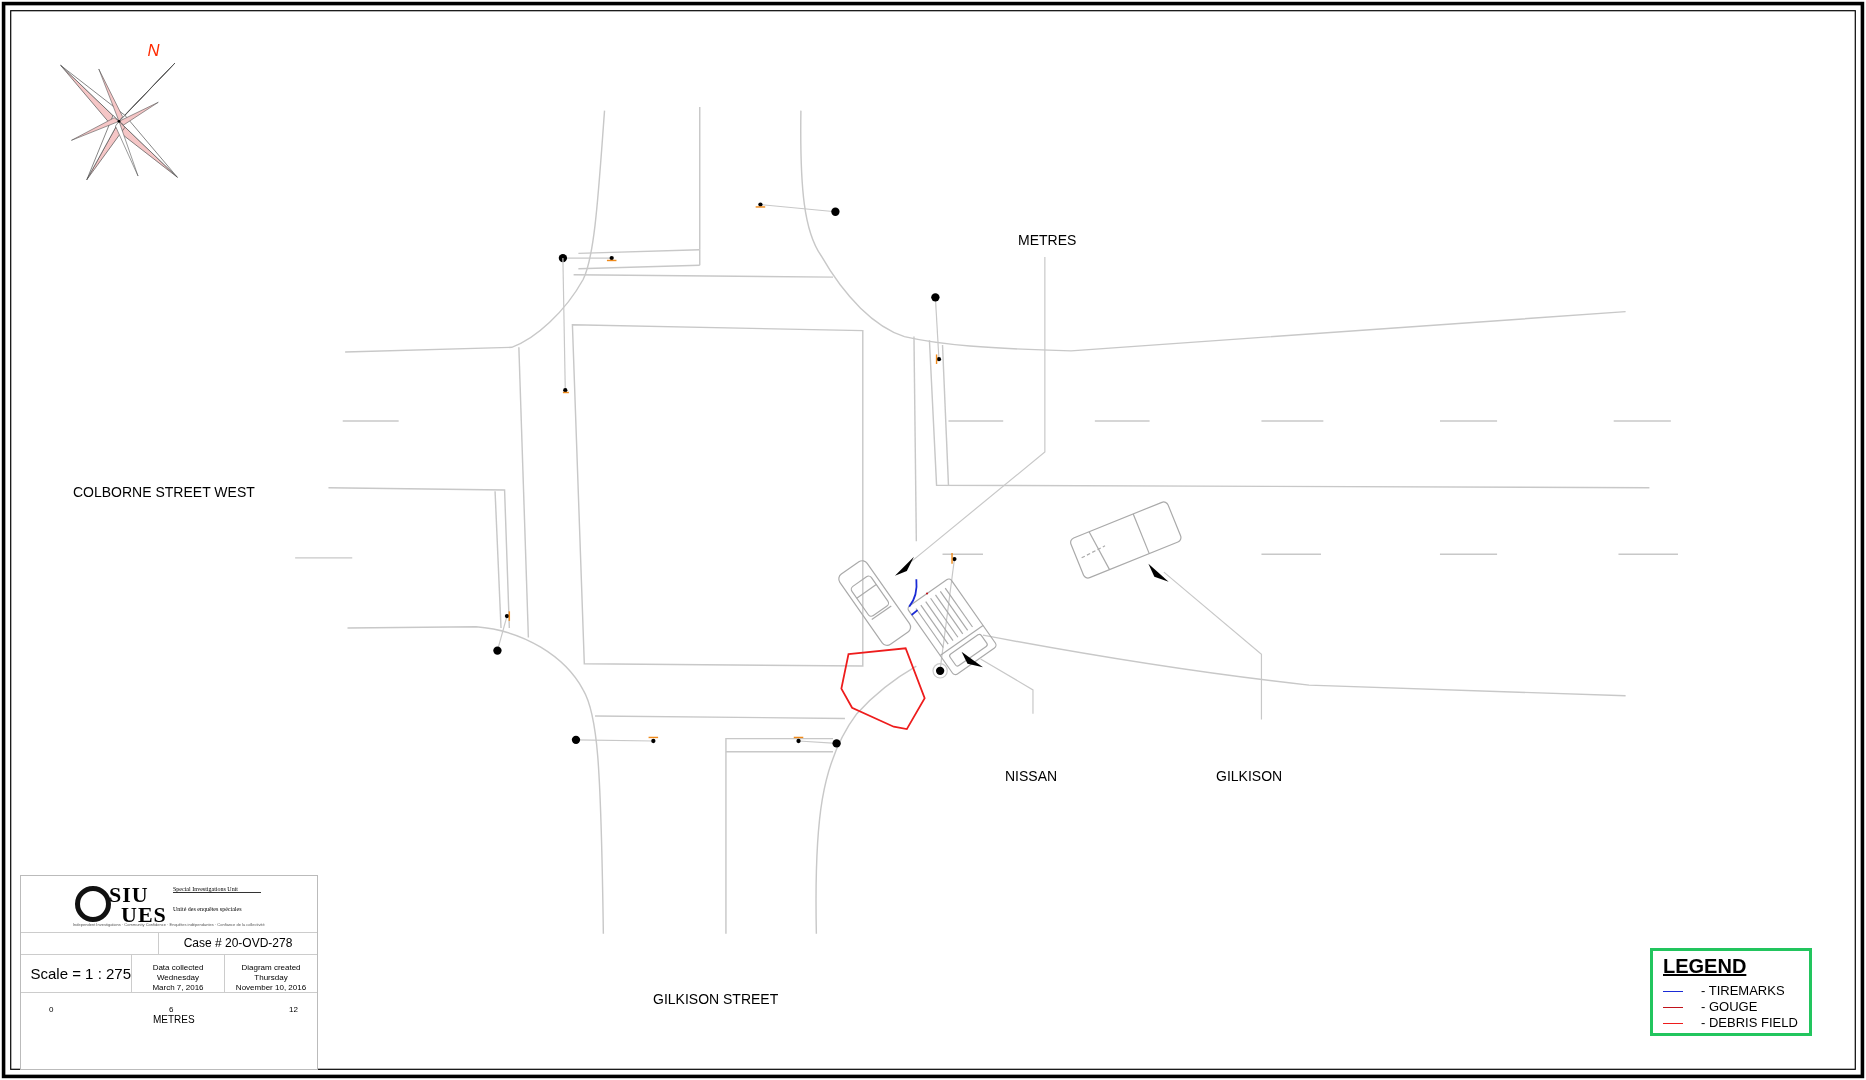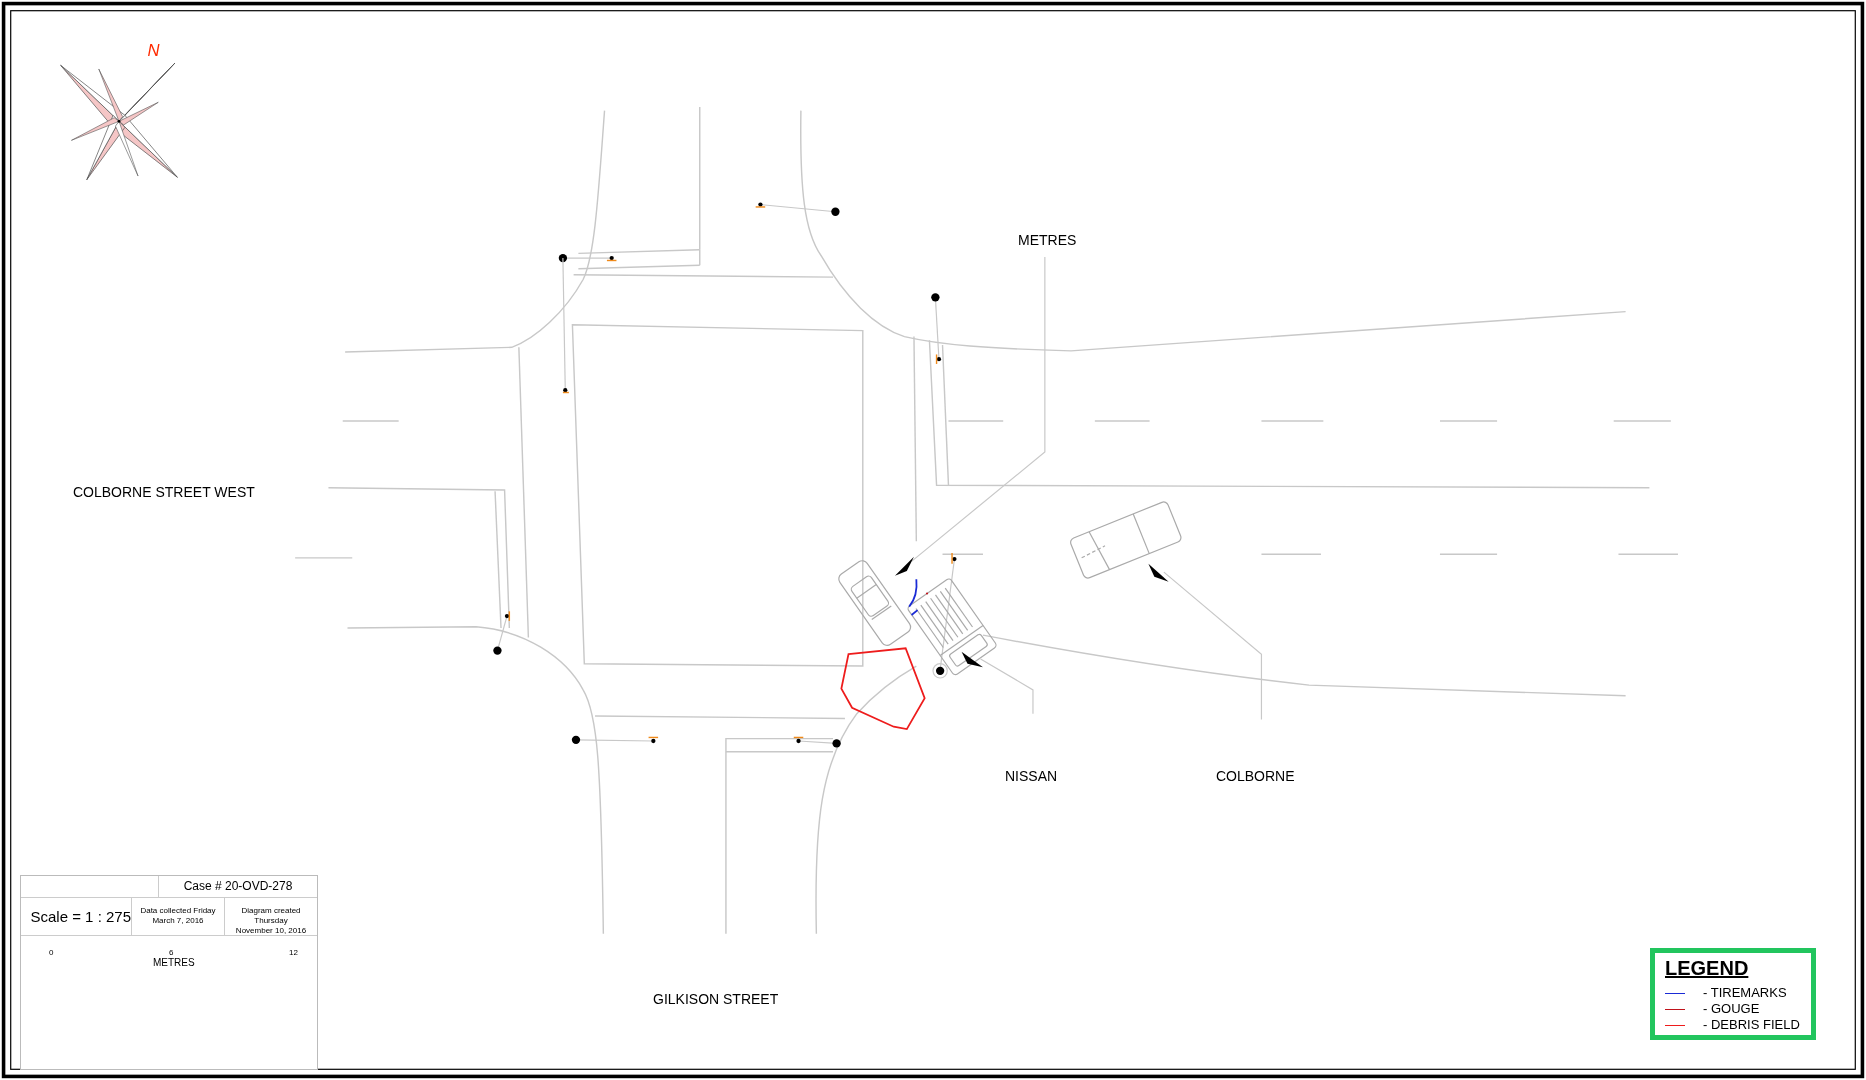--- a/index.html
+++ b/index.html
@@ -16,21 +16,21 @@
   .tb-logo .tag{position:absolute;left:52px;top:46px;font-size:4px;color:#555;}
   .tb-loc{height:38px;border-bottom:1px solid #ccc;text-align:center;font-size:15px;line-height:17px;padding-top:2px;box-sizing:border-box;}
   .tb-case{height:21px;border-bottom:1px solid #ccc;display:flex;}
   .tb-case .blank{width:137px;border-right:1px solid #ccc;}
   .tb-case .val{flex:1;text-align:center;font-size:12px;line-height:21px;font-family:"Liberation Sans Narrow","Liberation Sans",sans-serif;}
   .tb-row{height:37px;border-bottom:1px solid #ccc;display:flex;}
   .tb-row .scale{width:110px;border-right:1px solid #ccc;font-size:15px;line-height:37px;text-align:right;}
   .tb-row .col{flex:1;border-right:1px solid #ccc;font-size:8px;text-align:center;line-height:10px;padding-top:8px;box-sizing:border-box;}
   .tb-row .col:last-child{border-right:none;}
   .tb-bar{position:relative;height:38px;}
-  .legend{position:absolute;left:1650px;top:948px;width:156px;height:82px;border:5px solid #22c55e;background:#fff;}
+  .legend{position:absolute;left:1650px;top:948px;width:156px;height:82px;border:3px solid #22c55e;background:#fff;}
   .legend .ttl{position:absolute;left:10px;top:4px;font-size:20px;font-weight:bold;text-decoration:underline;}
   .legend .row{position:absolute;left:10px;font-size:13px;}
   .legend .row .sw{display:inline-block;width:20px;height:0;border-top:1.5px solid;vertical-align:middle;margin-right:18px;}
 </style>
 </head>
 <body>
 
 <svg id="canvas" viewBox="0 0 1568 908" preserveAspectRatio="none" xmlns="http://www.w3.org/2000/svg">
 
   <rect x="3" y="3" width="1562" height="902" fill="none" stroke="#000" stroke-width="3"></rect>
@@ -178,31 +178,39 @@
     <rect x="93" y="877" width="17" height="4" fill="#000"></rect>
     <rect x="110" y="872" width="17" height="5" fill="#000"></rect>
     <rect x="127" y="877" width="17" height="4" fill="#000"></rect>
   </g>
 </svg>
 
 <div class="lbl" style="left:73px;top:484px;">COLBORNE STREET WEST</div>
 <div class="lbl" style="left:653px;top:991px;">GILKISON STREET</div>
 <div class="lbl" style="left:1018px;top:232px;">METRES</div>
 <div class="lbl" style="left:1005px;top:768px;">NISSAN</div>
-<div class="lbl" style="left:1216px;top:768px;">COLBORNE</div>
+<div class="lbl" style="left:1216px;top:768px;">GILKISON</div>
 
 <div class="title-block">
+  <div class="tb-logo">
+    <div class="seal"></div>
+    <div class="siu">SIU</div>
+    <div class="ues">UES</div>
+    <div class="sub1">Special Investigations Unit</div>
+    <div class="sub2">Unité des enquêtes spéciales</div>
+    <div class="tag">Independent Investigations · Community Confidence · Enquêtes indépendantes · Confiance de la collectivité</div>
+  </div>
   <div class="tb-case">
     <div class="blank"></div>
     <div class="val">Case # 20-OVD-278</div>
   </div>
   <div class="tb-row">
     <div class="scale">Scale = 1 : 275</div>
     <div class="col">
-      <div>Data collected Friday</div>
+      <div>Data collected Wednesday</div>
       <div>March 7, 2016</div>
     </div>
     <div class="col">
       <div>Diagram created Thursday</div>
       <div>November 10, 2016</div>
     </div>
   </div>
   <div class="tb-bar">
     <span style="position:absolute;left:28px;top:12px;font-size:8px;">0</span>
     <span style="position:absolute;left:148px;top:12px;font-size:8px;">6</span>

